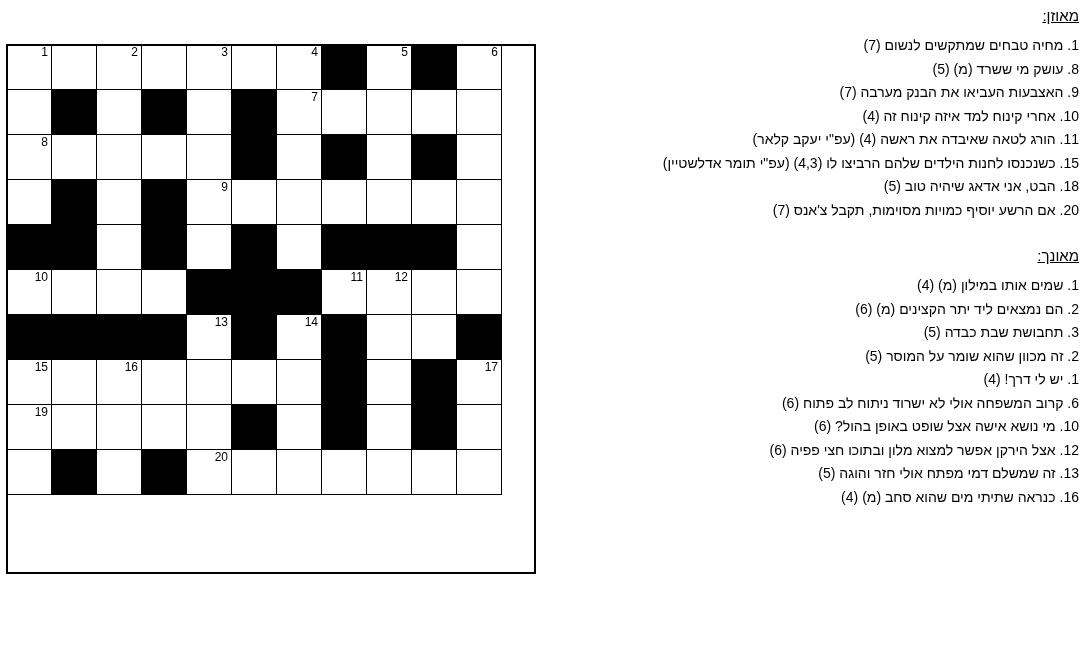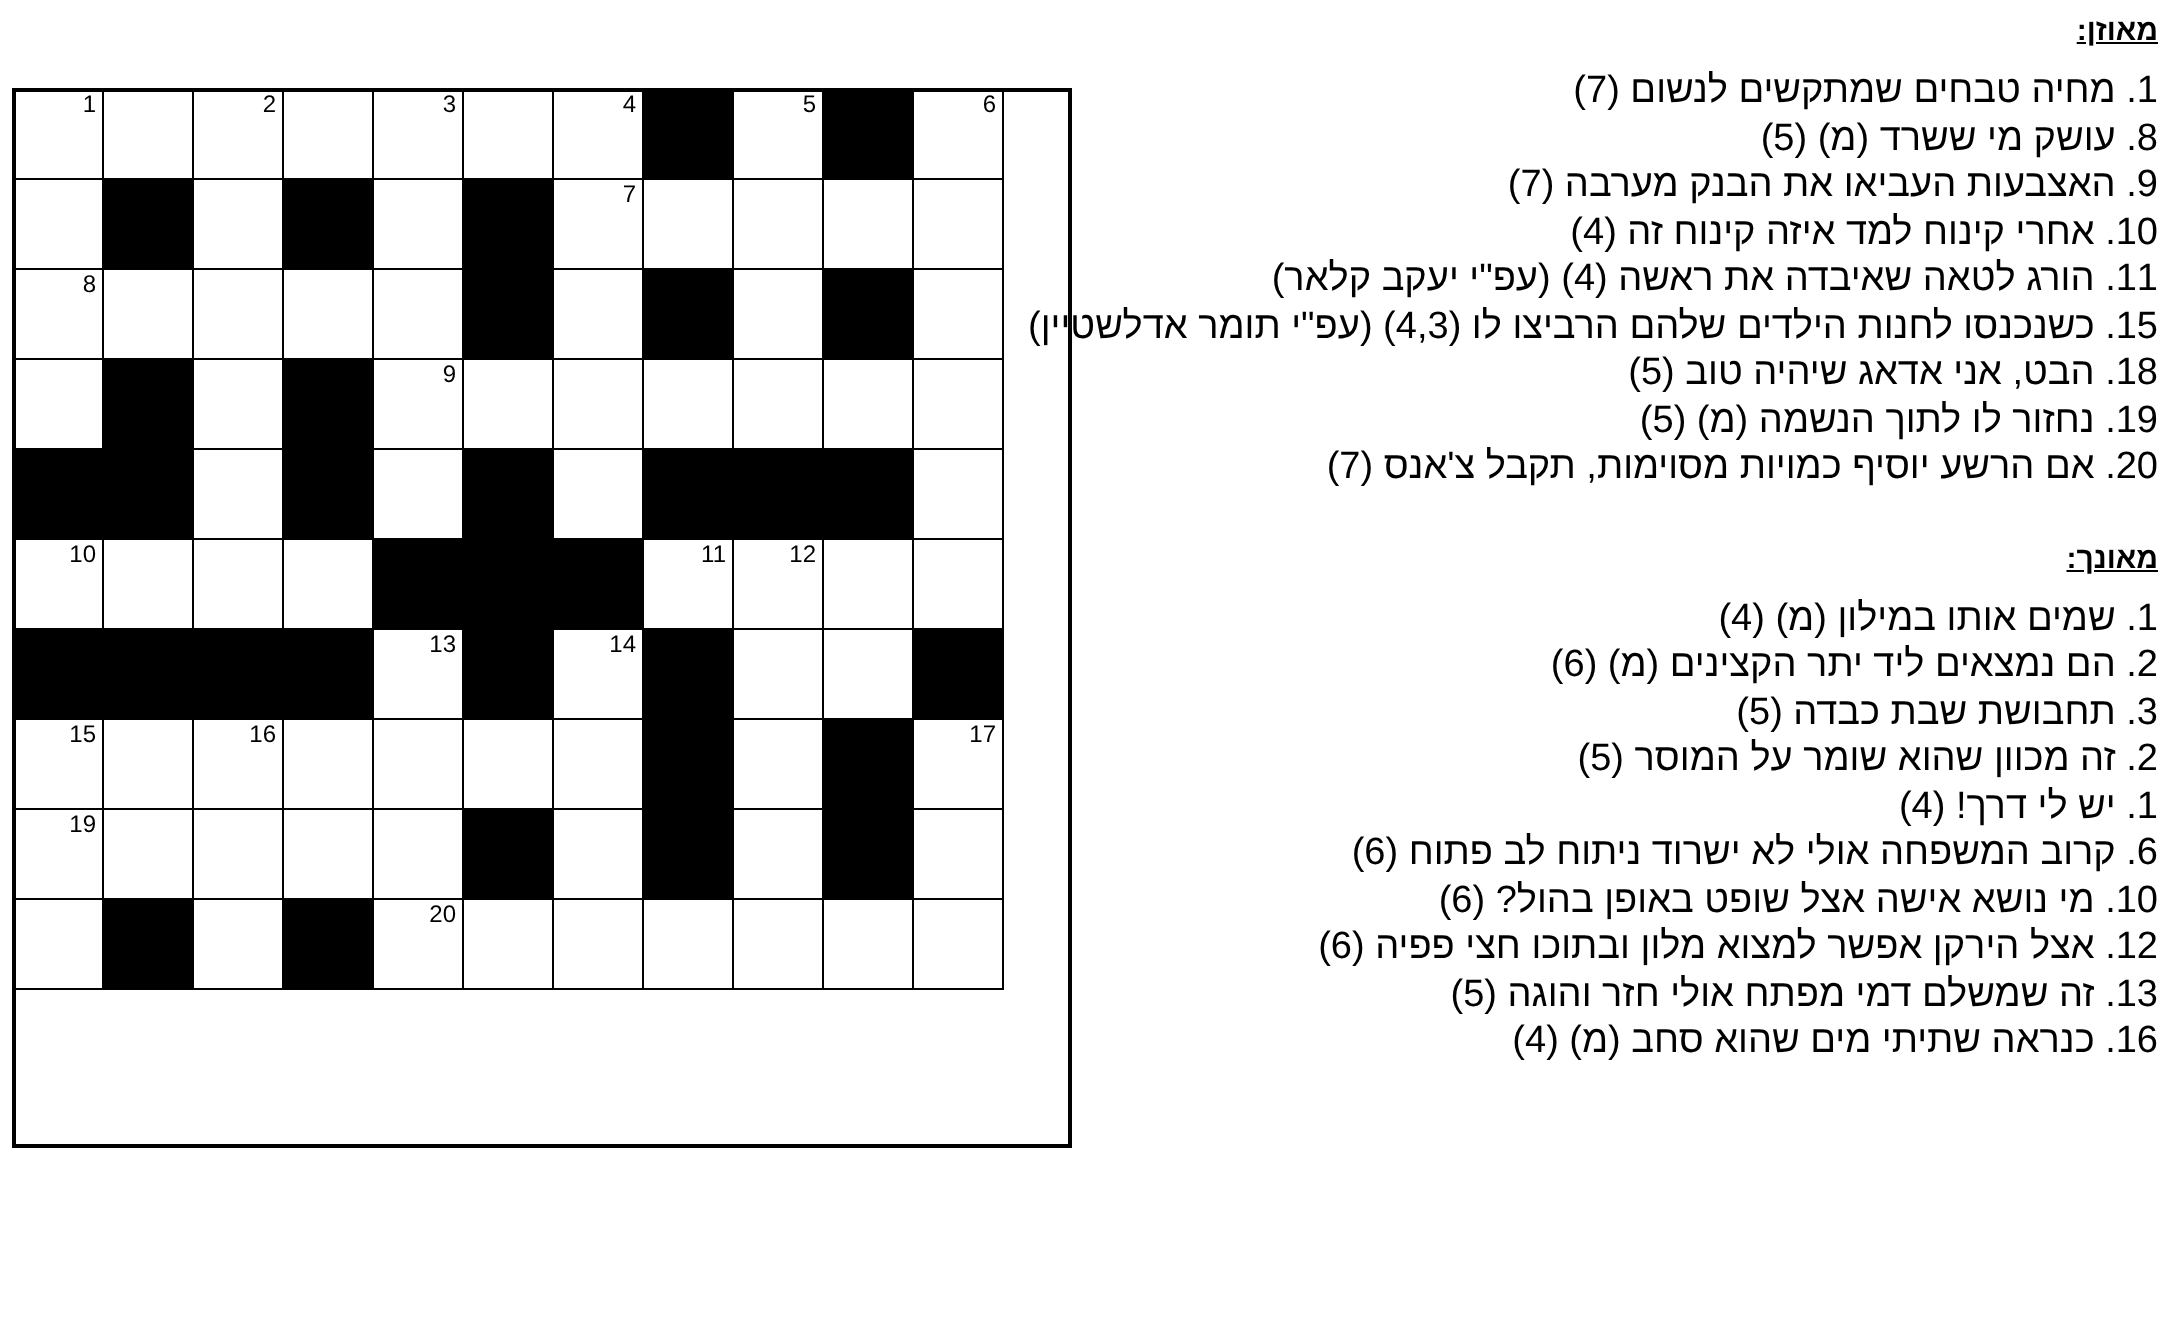--- a/index.html
+++ b/index.html
@@ -71,32 +71,32 @@
   #clues {
     position: absolute;
     right: 8px;
     top: 6px;
     width: 520px;
     text-align: right;
     direction: rtl;
   }
   .clue-heading {
     font-size: 15px;
-    font-weight: bold;
+    font-weight: normal;
     text-decoration: underline;
     margin: 0 0 8px 0;
     line-height: 20px;
   }
   .clue-list {
     list-style: none;
     margin: 0;
     padding: 0;
   }
   .clue-list li {
-    font-size: 19px;
+    font-size: 14px;
     line-height: 23.5px;
     white-space: nowrap;
   }
   .gap {
     height: 24px;
   }
 </style>
 </head>
 <body>
 
@@ -282,21 +282,20 @@
 
     <div class="clue-heading">מאוזן:</div>
     <ul class="clue-list" id="across-list">
         <li>1. מחיה טבחים שמתקשים לנשום (7)</li>
         <li>8. עושק מי ששרד (מ) (5)</li>
         <li>9. האצבעות העביאו את הבנק מערבה (7)</li>
         <li>10. אחרי קינוח למד איזה קינוח זה (4)</li>
         <li>11. הורג לטאה שאיבדה את ראשה (4) (עפ"י יעקב קלאר)</li>
         <li>15. כשנכנסו לחנות הילדים שלהם הרביצו לו (4,3) (עפ"י תומר אדלשטיין)</li>
         <li>18. הבט, אני אדאג שיהיה טוב (5)</li>
-        <li>19. נחזור לו לתוך הנשמה (מ) (5)</li>
         <li>20. אם הרשע יוסיף כמויות מסוימות, תקבל צ'אנס (7)</li>
       </ul>
 
     <div class="gap"></div>
 
     <div class="clue-heading">מאונך:</div>
     <ul class="clue-list" id="down-list">
         <li>1. שמים אותו במילון (מ) (4)</li>
         <li>2. הם נמצאים ליד יתר הקצינים (מ) (6)</li>
         <li>3. תחבושת שבת כבדה (5)</li>

